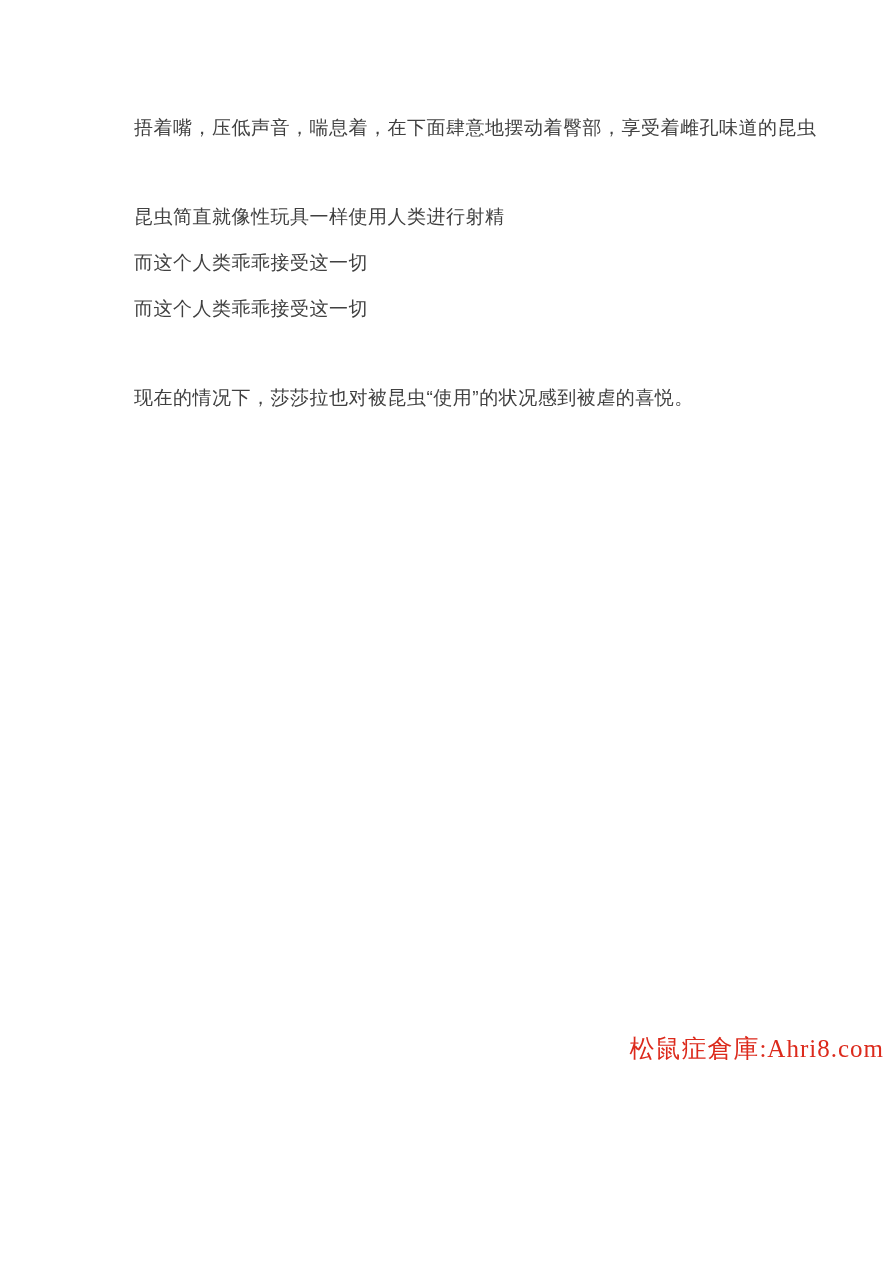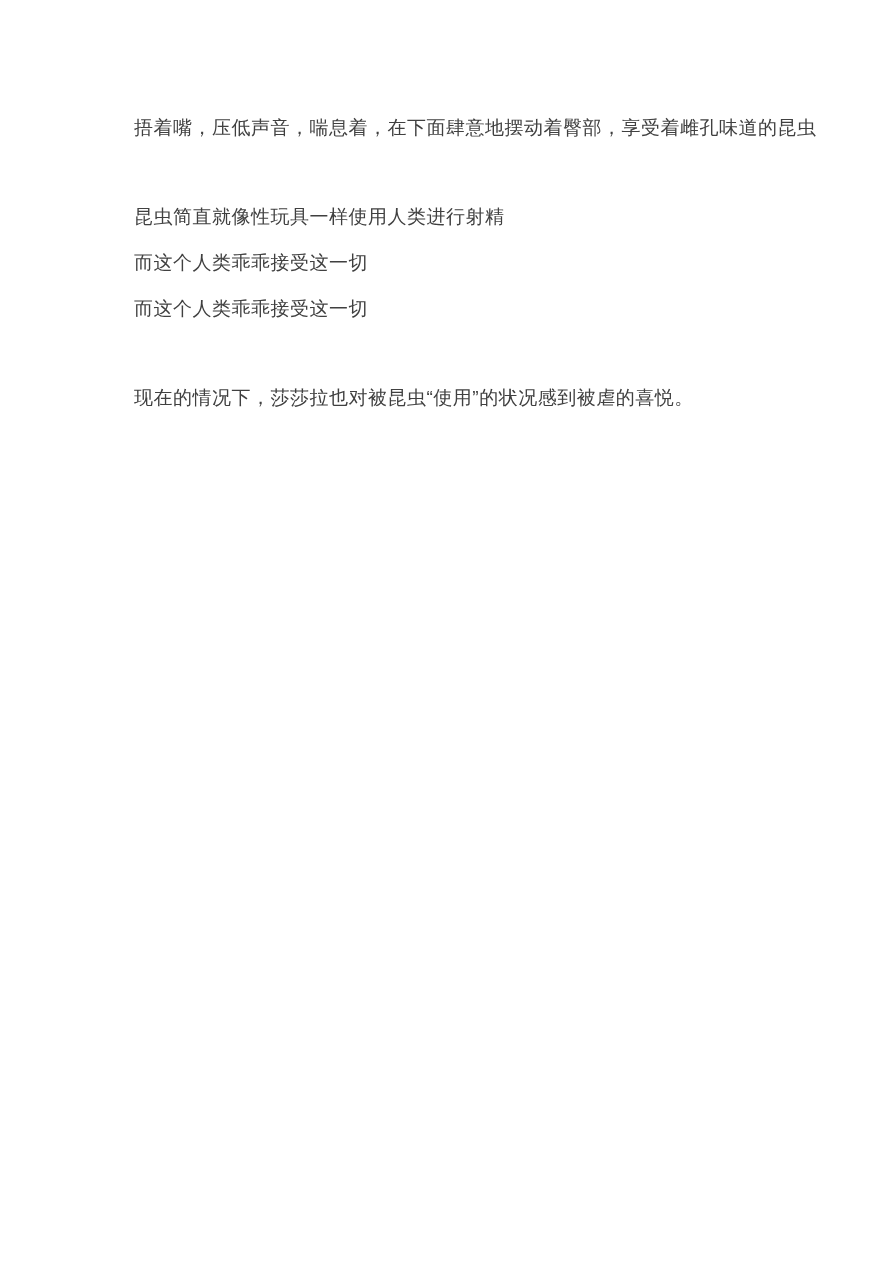--- a/index.html
+++ b/index.html
@@ -48,13 +48,14 @@
 <body>
 
 <div class="page">
   <div class="text-block">
     <p class="line">捂着嘴，压低声音，喘息着，在下面肆意地摆动着臀部，享受着雌孔味道的昆虫</p>
     <p class="line gap-before">昆虫简直就像性玩具一样使用人类进行射精</p>
     <p class="line">而这个人类乖乖接受这一切</p>
     <p class="line">而这个人类乖乖接受这一切</p>
     <p class="line gap-before">现在的情况下，莎莎拉也对被昆虫“使用”的状况感到被虐的喜悦。</p>
   </div>
+  <div class="watermark">松鼠症倉庫:Ahri8.com</div>
 </div>
 
 </body></html>

